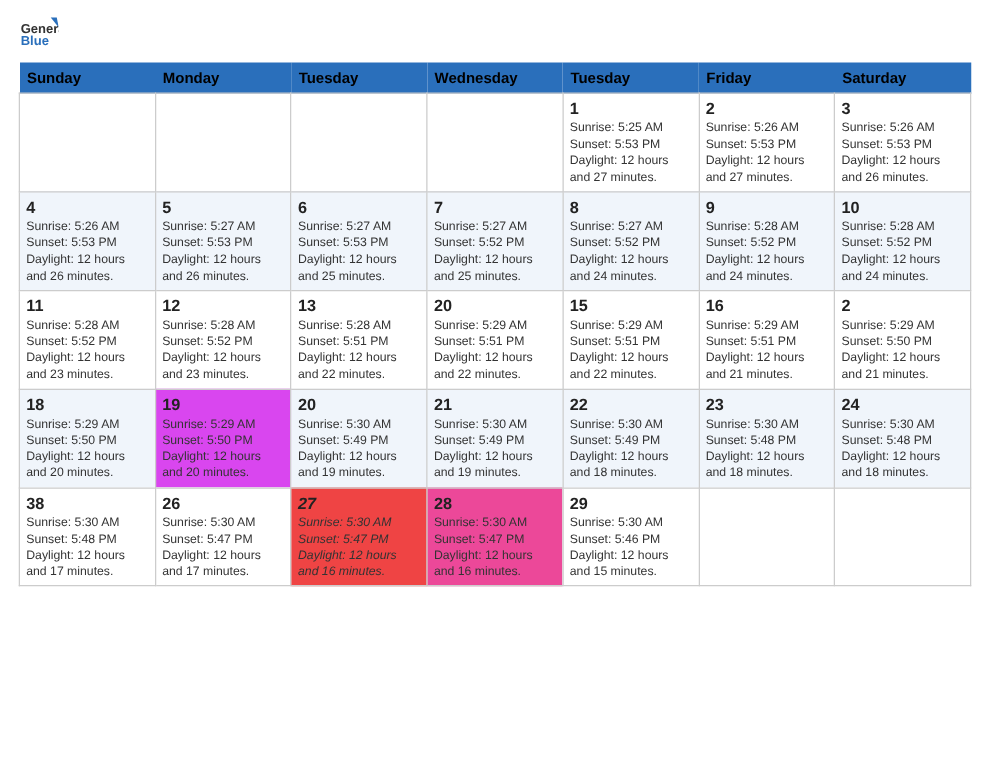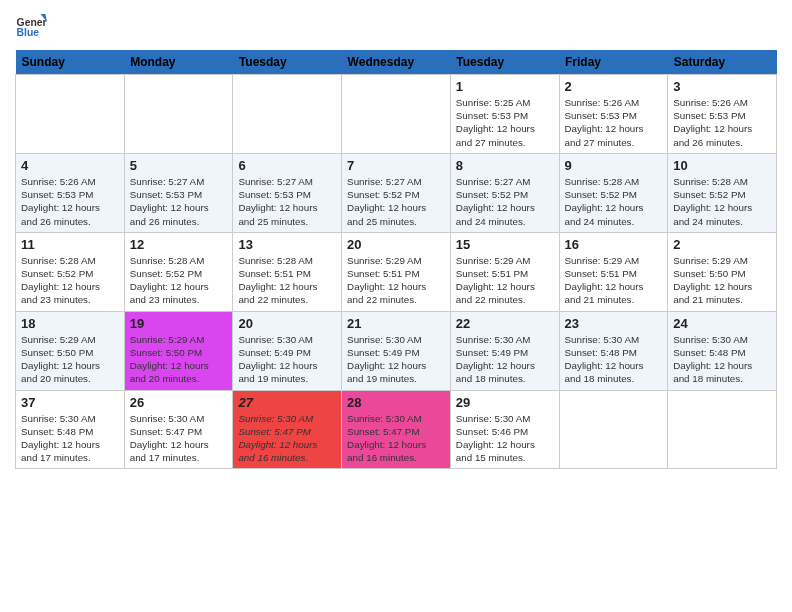--- a/index.html
+++ b/index.html
@@ -265,21 +265,21 @@
         </td>
         <td style="background-color: rgb(240, 245, 251);">
           <span class="day-num">24</span>
           <div class="day-info" style="white-space: pre-line;">Sunrise: 5:30 AM
 Sunset: 5:48 PM
 Daylight: 12 hours and 18 minutes.</div>
         </td>
       </tr>
       <tr>
         <td style="background-color: rgb(255, 255, 255);">
-          <span class="day-num">37</span>
+          <span class="day-num">38</span>
           <div class="day-info" style="white-space: pre-line;">Sunrise: 5:30 AM
 Sunset: 5:48 PM
 Daylight: 12 hours and 17 minutes.</div>
         </td>
         <td style="background-color: rgb(255, 255, 255);">
           <span class="day-num">26</span>
           <div class="day-info" style="white-space: pre-line;">Sunrise: 5:30 AM
 Sunset: 5:47 PM
 Daylight: 12 hours and 17 minutes.</div>
         </td>

